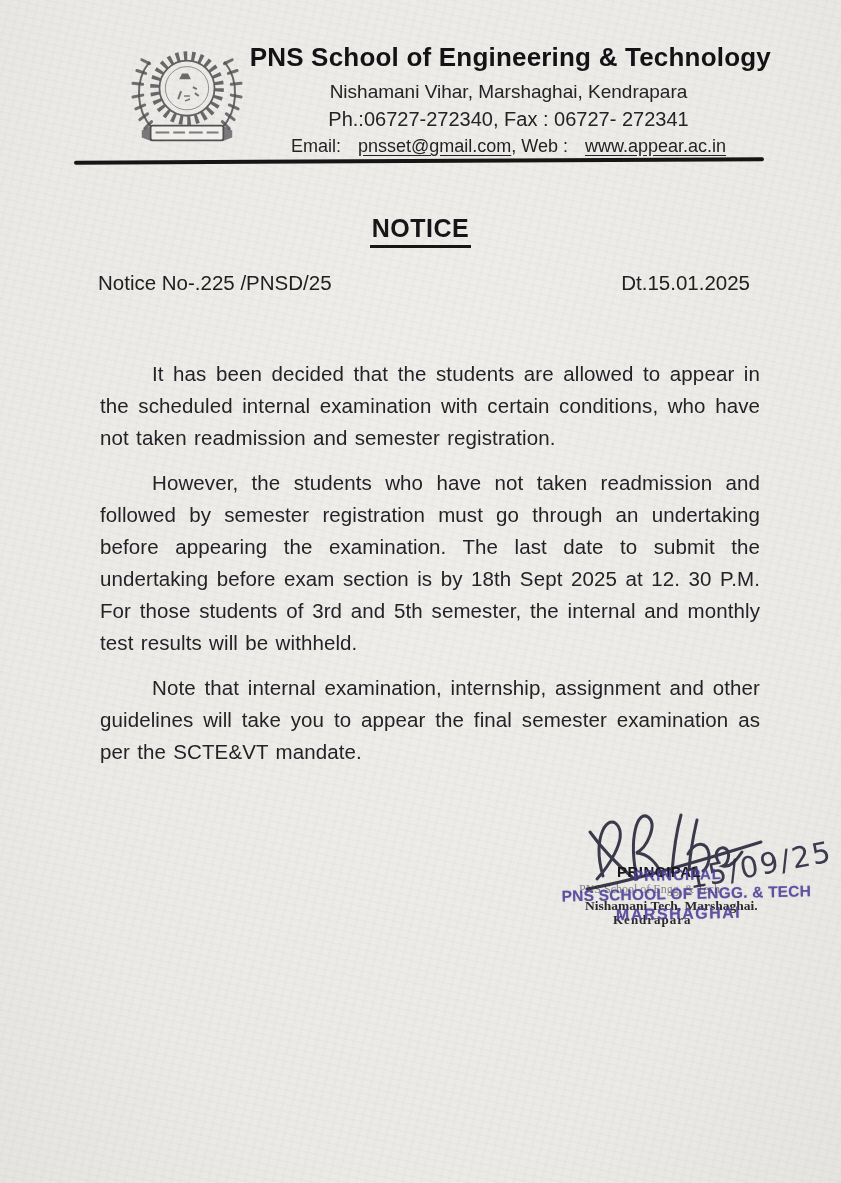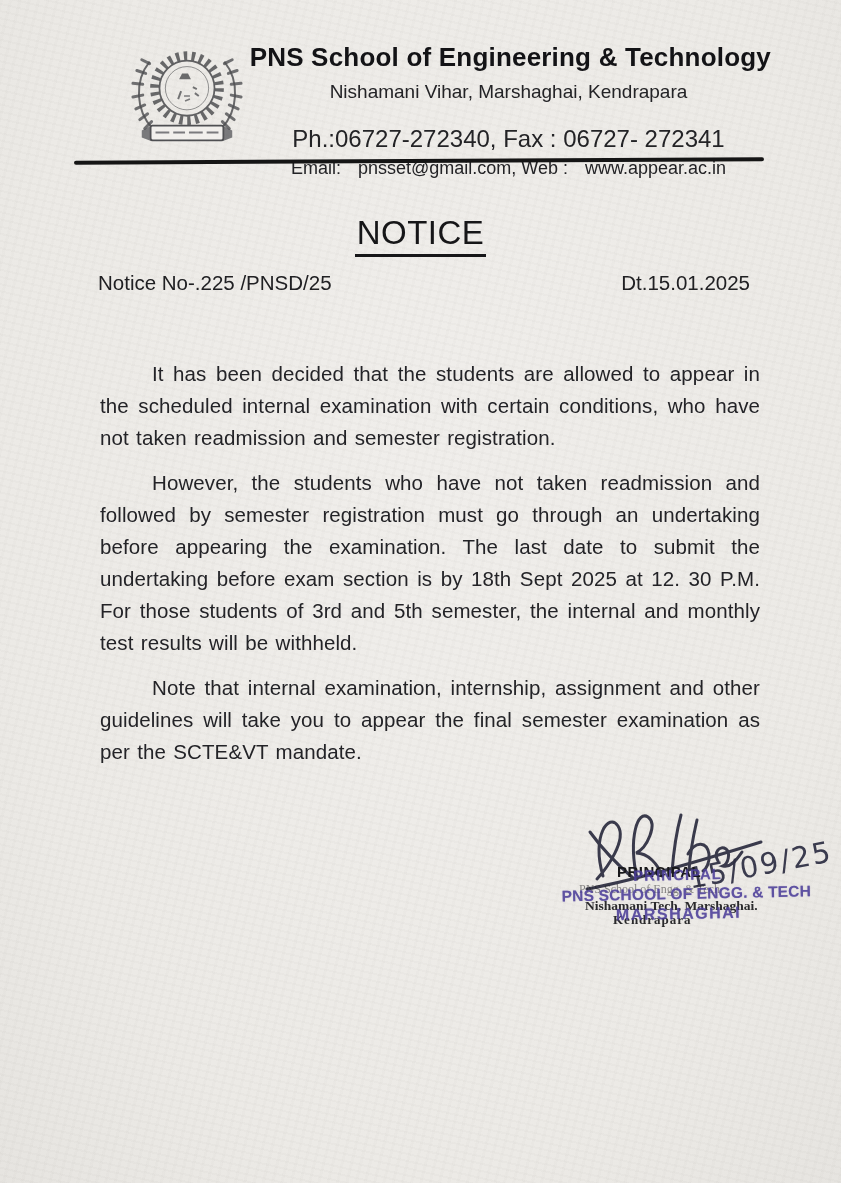--- a/index.html
+++ b/index.html
@@ -13,29 +13,29 @@
       radial-gradient(ellipse at 50% 40%, #f0eeeb 0%, #eceae6 70%, #e6e4e0 100%);
     font-family:"Liberation Sans", sans-serif;
     color:#1d1d1f;
     overflow:hidden;
   }
   
   .letterhead{position:absolute;top:40px;left:128px;right:70px;display:flex;align-items:flex-start;}
   .logo{width:118px;height:112px;flex:0 0 auto;margin-top:2px;opacity:.85;}
   .head-text{flex:1;text-align:center;padding-top:2px;}
   .school-name{font-size:26px;font-weight:bold;margin:0 0 8px 0;letter-spacing:.2px;color:#131316;text-align:right;}
-  .addr{font-size:19px;margin-bottom:22px;color:#232326;}
-  .phone{font-size:24px;margin-bottom:5px;color:#232326;}
+  .addr{font-size:19px;margin-bottom:5px;color:#232326;}
+  .phone{font-size:20px;margin-bottom:5px;color:#232326;}
   .contact{font-size:18px;color:#232326;}
-  .u{text-underline-offset:3px;padding-left:12px;}
+  .u{text-decoration:underline;text-underline-offset:3px;padding-left:12px;}
   .rule{position:absolute;top:159px;left:74px;width:690px;height:4px;background:#151515;transform:rotate(-.3deg);border-radius:2px;}
   
   .notice-title{
     position:absolute;top:214px;left:0;width:100%;text-align:center;
-    font-size:33px;font-weight:normal;letter-spacing:.5px;color:#161618;
+    font-size:25px;font-weight:bold;letter-spacing:.5px;color:#161618;
   }
   .notice-title span{border-bottom:3px solid #161618;padding:0 2px 3px 2px;}
   .meta{position:absolute;top:271px;left:98px;width:652px;display:flex;justify-content:space-between;font-size:20.5px;color:#202023;gap:12px;}
   
   .body-text{position:absolute;top:358px;left:100px;width:660px;font-size:20.5px;line-height:32px;color:#232327;}
   .body-text p{margin:0 0 13px 0;text-align:justify;text-indent:52px;letter-spacing:.1px;word-spacing:1.5px;}
   .body-text p:last-child{margin-bottom:0;}
   
   .sig{position:absolute;left:545px;top:800px;width:270px;height:165px;}
   .sig svg.scribble{position:absolute;left:30px;top:2px;width:235px;height:95px;}

